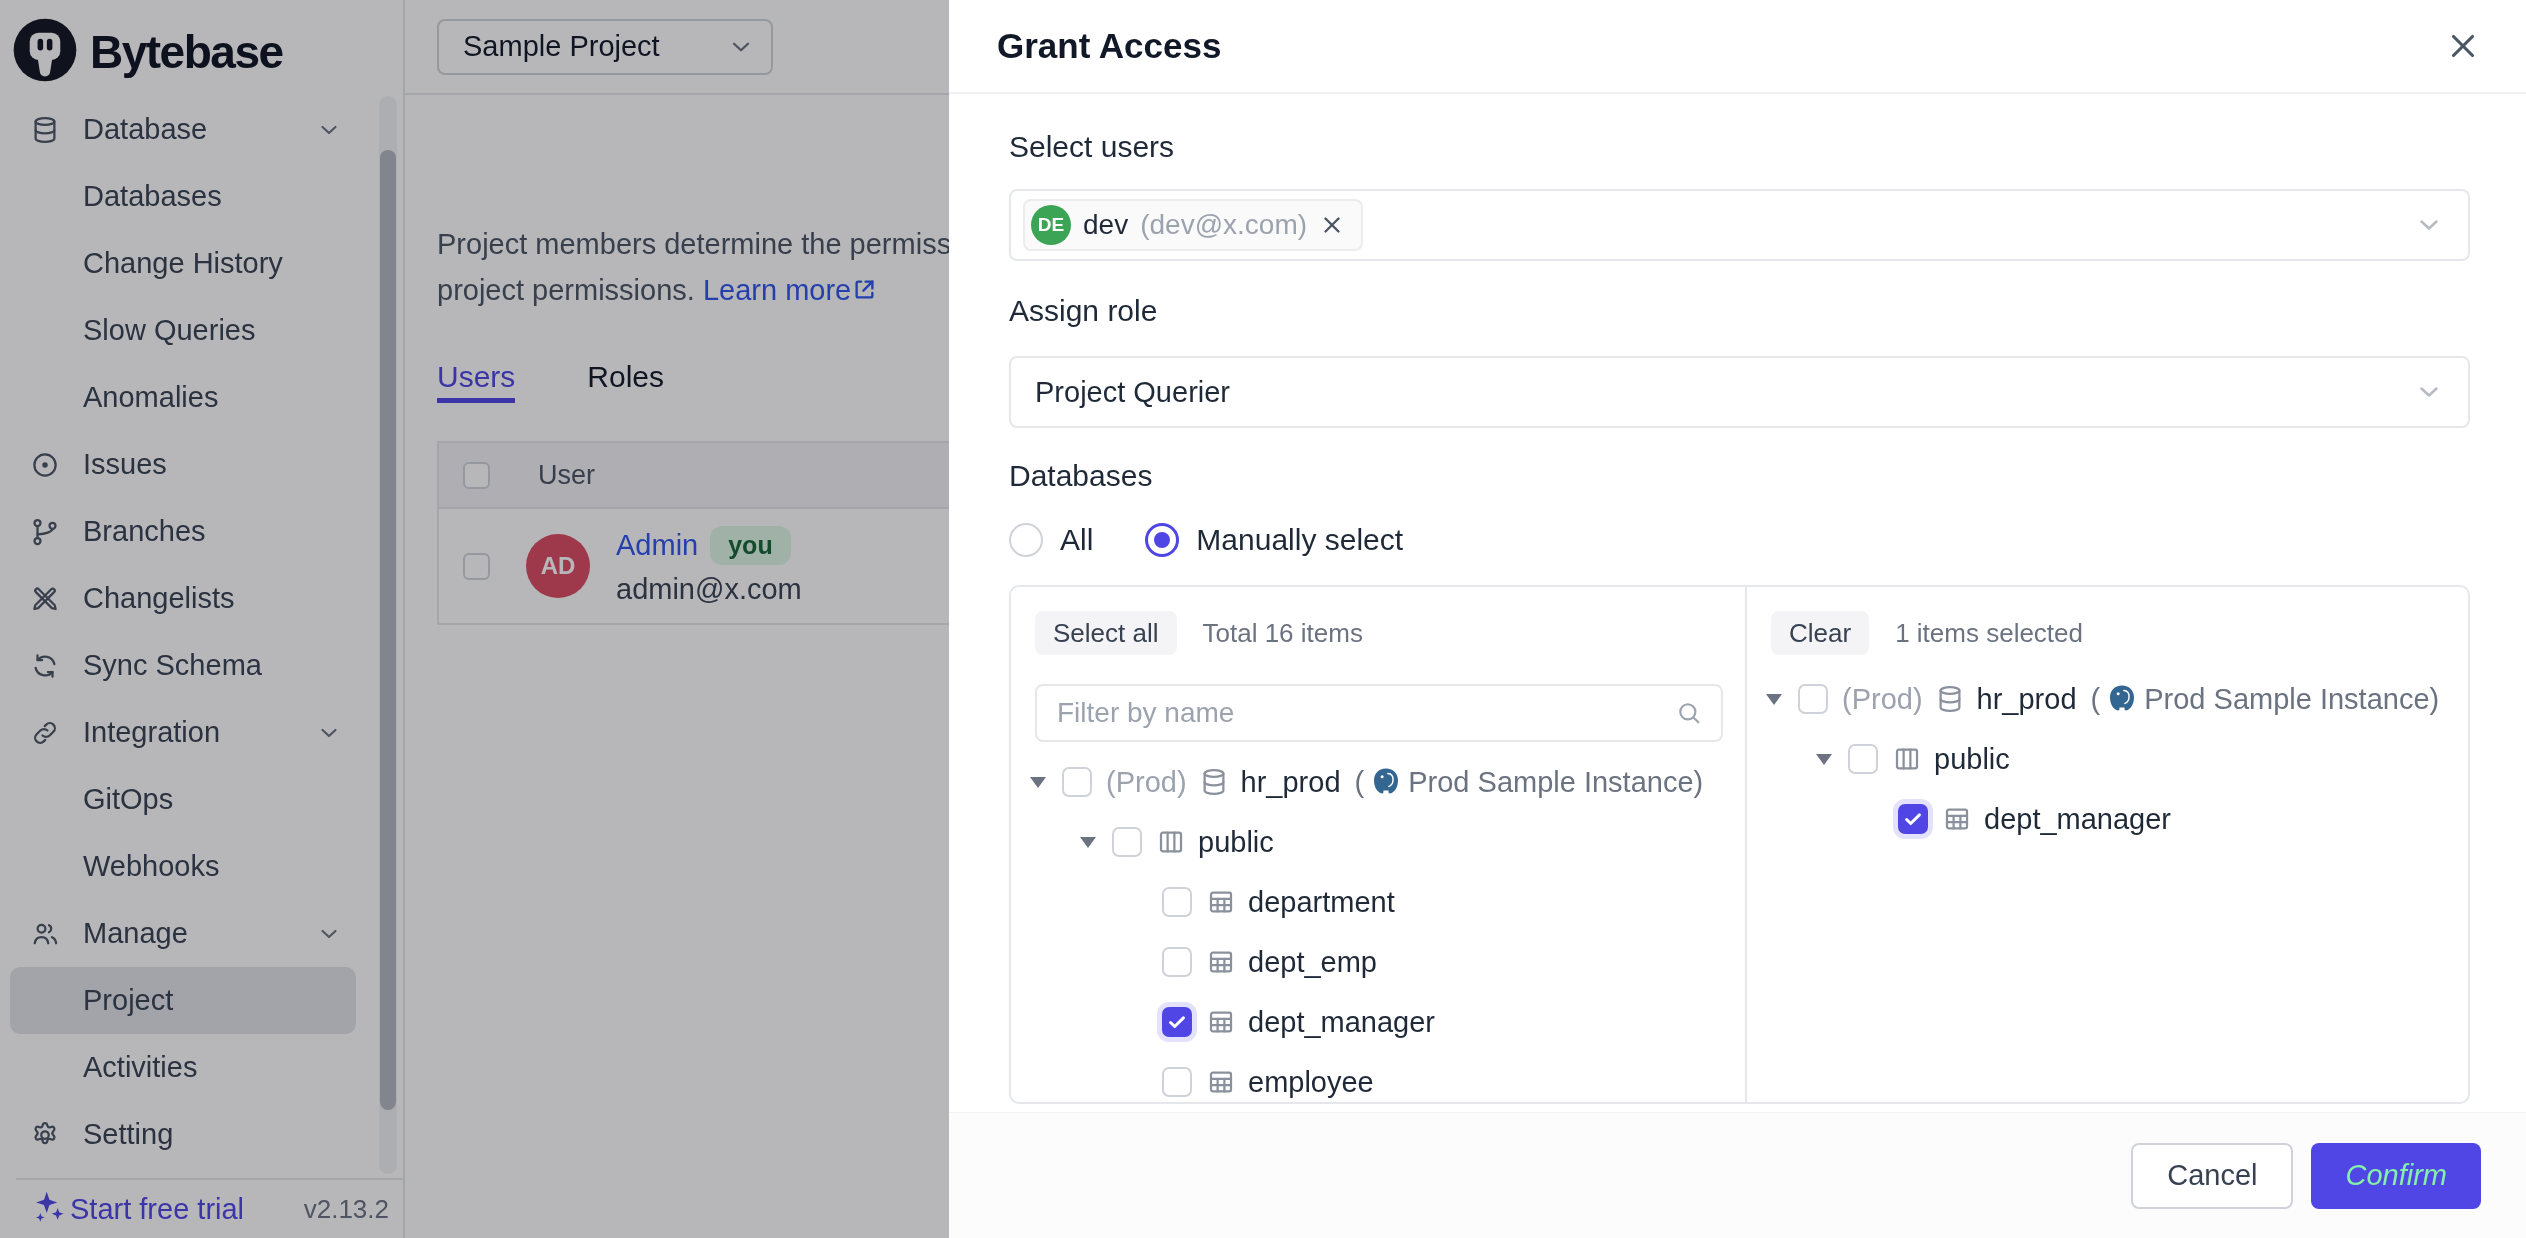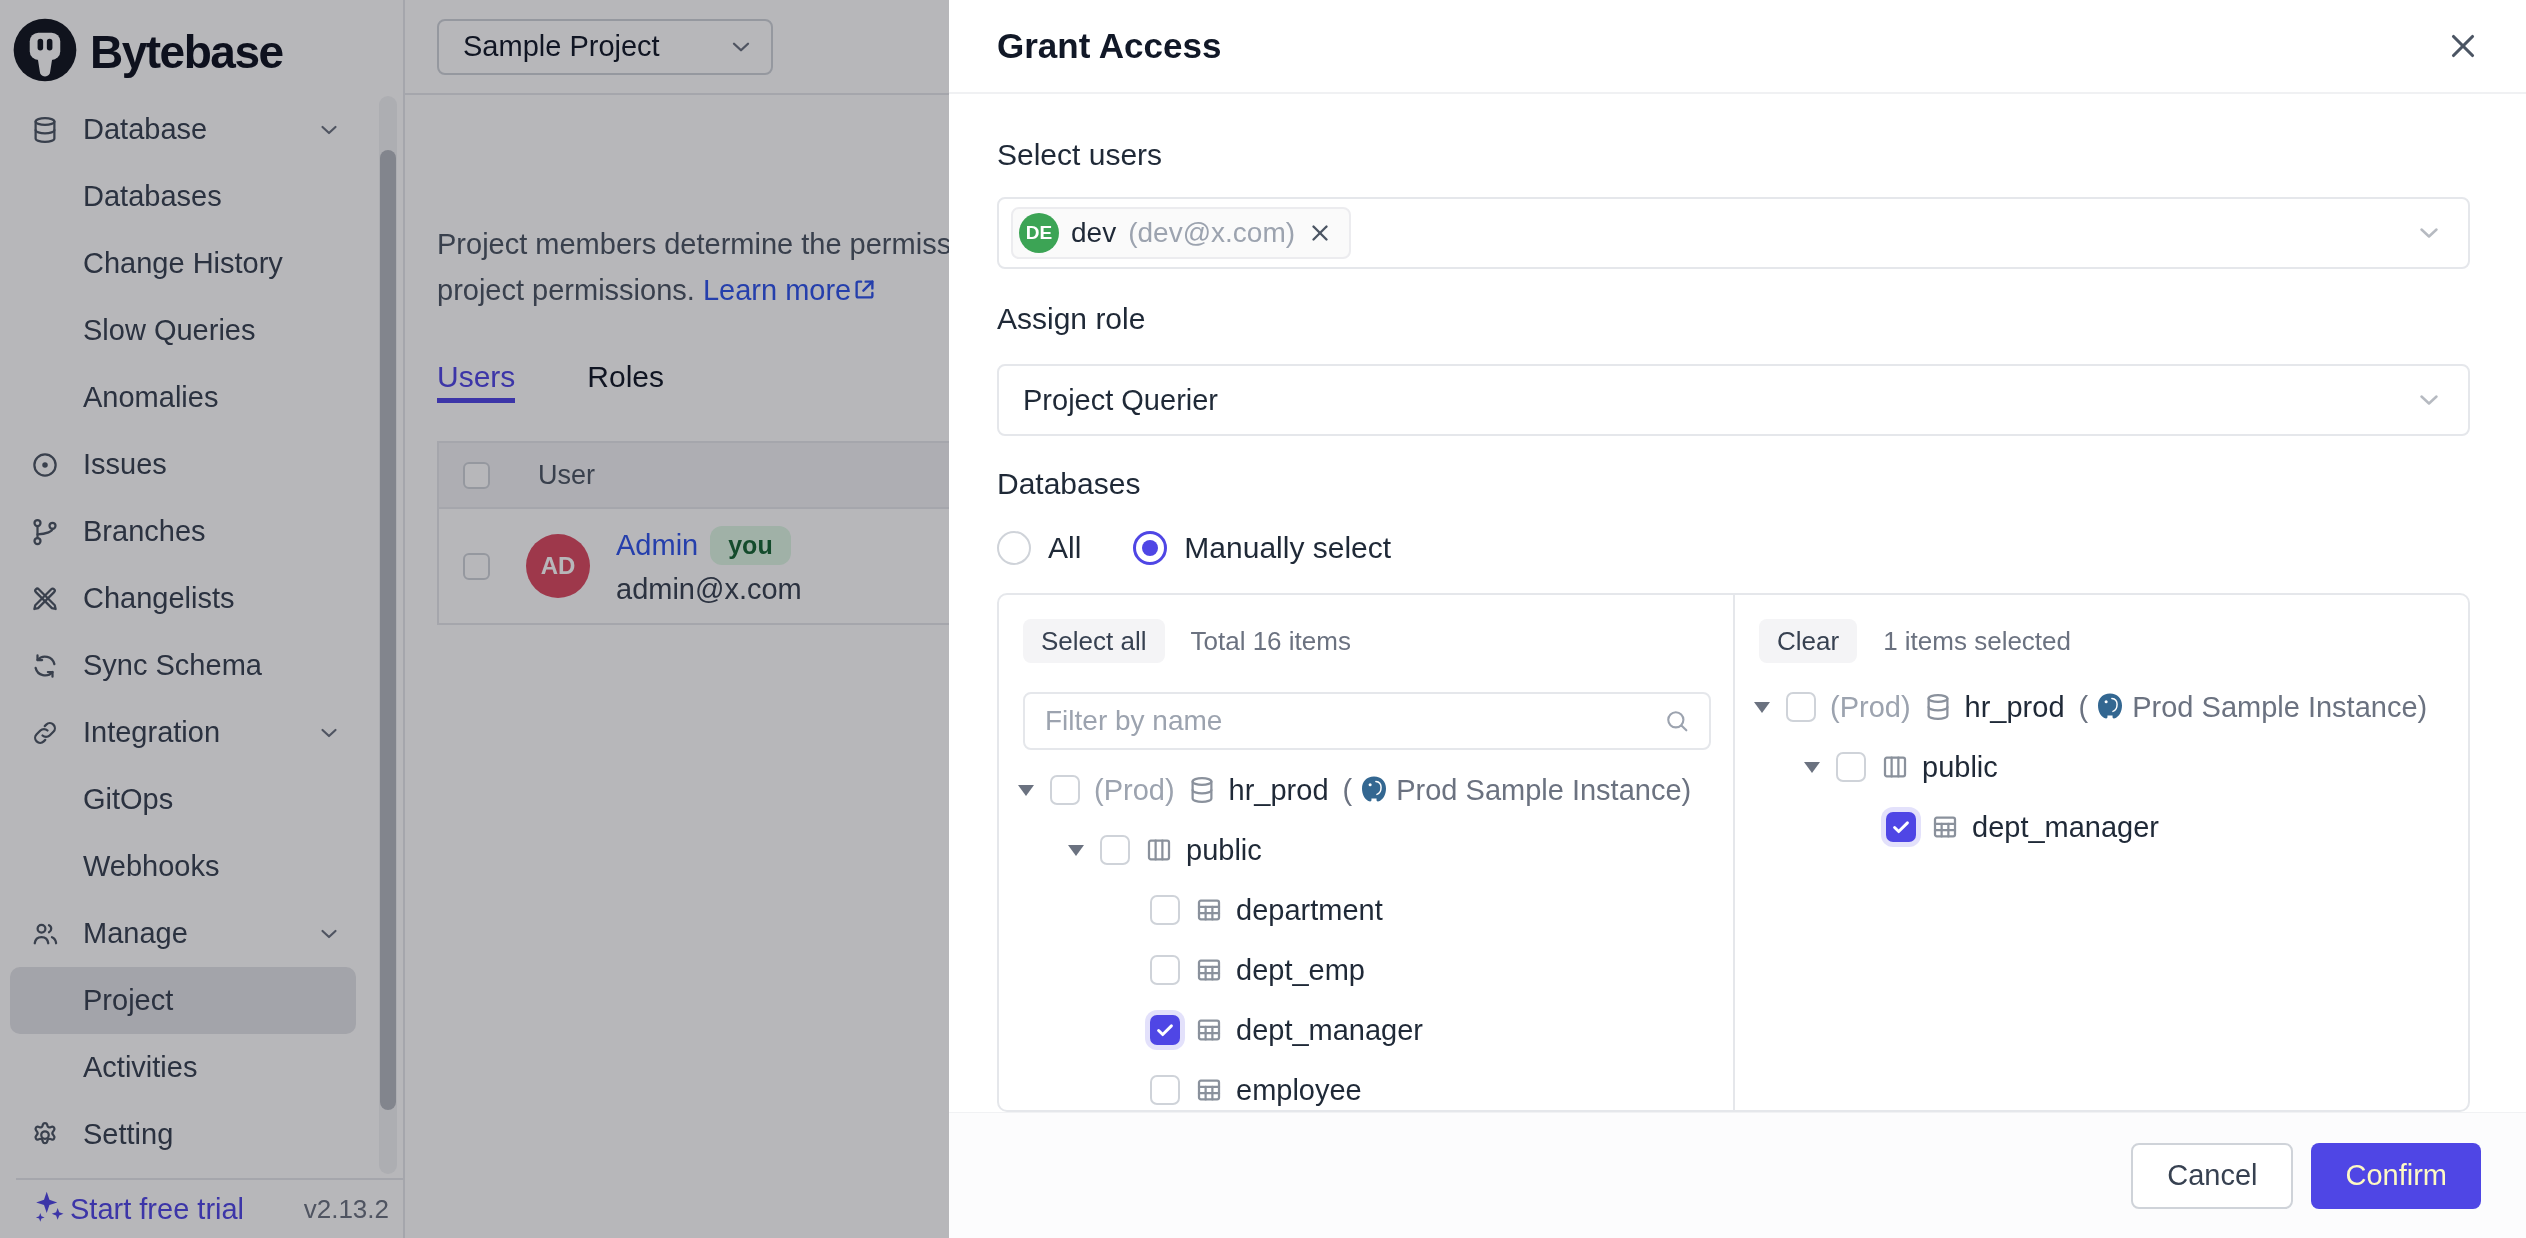--- a/index.html
+++ b/index.html
@@ -53,21 +53,21 @@
   .you-badge { margin-left:12px; background:#def7e4; color:#166534; font-size:25px; font-weight:600; padding:5px 18px; border-radius:12px; }
   .row-email { color:#374151; font-size:29px; margin-top:8px; }
 
   
   .overlay { position:absolute; inset:0; background:rgba(15,18,25,0.30); z-index:5; }
   .modal { position:absolute; left:949px; top:0; right:0; bottom:0; background:#fff; z-index:10; }
   .modal-header { height:94px; border-bottom:2px solid #f0f1f3; display:flex; align-items:center; padding:0 44px 0 48px; }
   .modal-title { font-size:35px; font-weight:700; color:#111827; }
   .modal-close { margin-left:auto; color:#4b5563; cursor:pointer; display:flex; }
   .modal-close svg { width:38px; height:38px; }
-  .modal-body { padding:36px 56px 0 48px;margin-top:8px; }
+  .modal-body { padding:36px 56px 0 60px; }
   .field-label { font-size:30px; color:#1f2937; }
   .select-box { height:72px; border:2px solid #e5e7eb; border-radius:8px; display:flex; align-items:center; padding:0 24px 0 12px; background:#fff; cursor:pointer; }
   .sel-chev { margin-left:auto; color:#b6bac1; display:flex; }
   .sel-chev svg { width:30px; height:30px; }
   .chip { height:52px; background:#fafafa; border:2px solid #ececef; border-radius:8px; display:flex; align-items:center; gap:12px; padding:0 16px 0 6px; }
   .chip-avatar { width:40px; height:40px; border-radius:50%; background:#3ca455; color:#fff; font-size:19px; font-weight:700; display:flex; align-items:center; justify-content:center; }
   .chip-name { font-size:28px; color:#1f2937; }
   .chip-email { font-size:28px; color:#9ca3af; }
   .chip-x { color:#4b5563; display:flex; cursor:pointer; }
   .chip-x svg { width:26px; height:26px; }
@@ -101,21 +101,21 @@
   .node-icon { color:#8a919c; margin-right:12px; display:flex; }
   .node-icon svg { width:30px; height:30px; }
   .node-name { color:#1f2937; font-size:29px; }
   .inst { color:#6b7280; font-size:29px; margin-left:14px; display:flex; align-items:center; gap:6px; }
   .pg-icon { display:flex; }
   .pg-icon svg { width:32px; height:32px; }
 
   .modal-footer { position:absolute; left:0; right:0; bottom:0; height:126px; background:#fcfcfd; border-top:1px solid #f1f2f4; display:flex; align-items:center; justify-content:flex-end; gap:18px; padding-right:45px; }
   .btn { height:66px; border-radius:8px; font-size:29px; display:flex; align-items:center; padding:0 34px; cursor:pointer; }
   .btn-cancel { background:#fff; border:2px solid #cfd3d9; color:#374151; }
-  .btn-confirm { background:#4f46e5; color:#fef9c3; border:none; }
+  .btn-confirm { background:#4f46e5; color:#86efac; border:none;font-style:italic; }
 
   .mt25{margin-top:25px;gap:40px;} .mt28{margin-top:28px;} .mt30{margin-top:30px;} .mt31{margin-top:31px;} .mt33{margin-top:33px;}
 </style>
 </head>
 <body>
 
 <aside class="sidebar">
   <div class="logo-row">
     <span id="logo-icon"><svg viewBox="0 0 32 32" width="66" height="66">
           <circle cx="16" cy="16" r="15.2" fill="#10151f"></circle>

